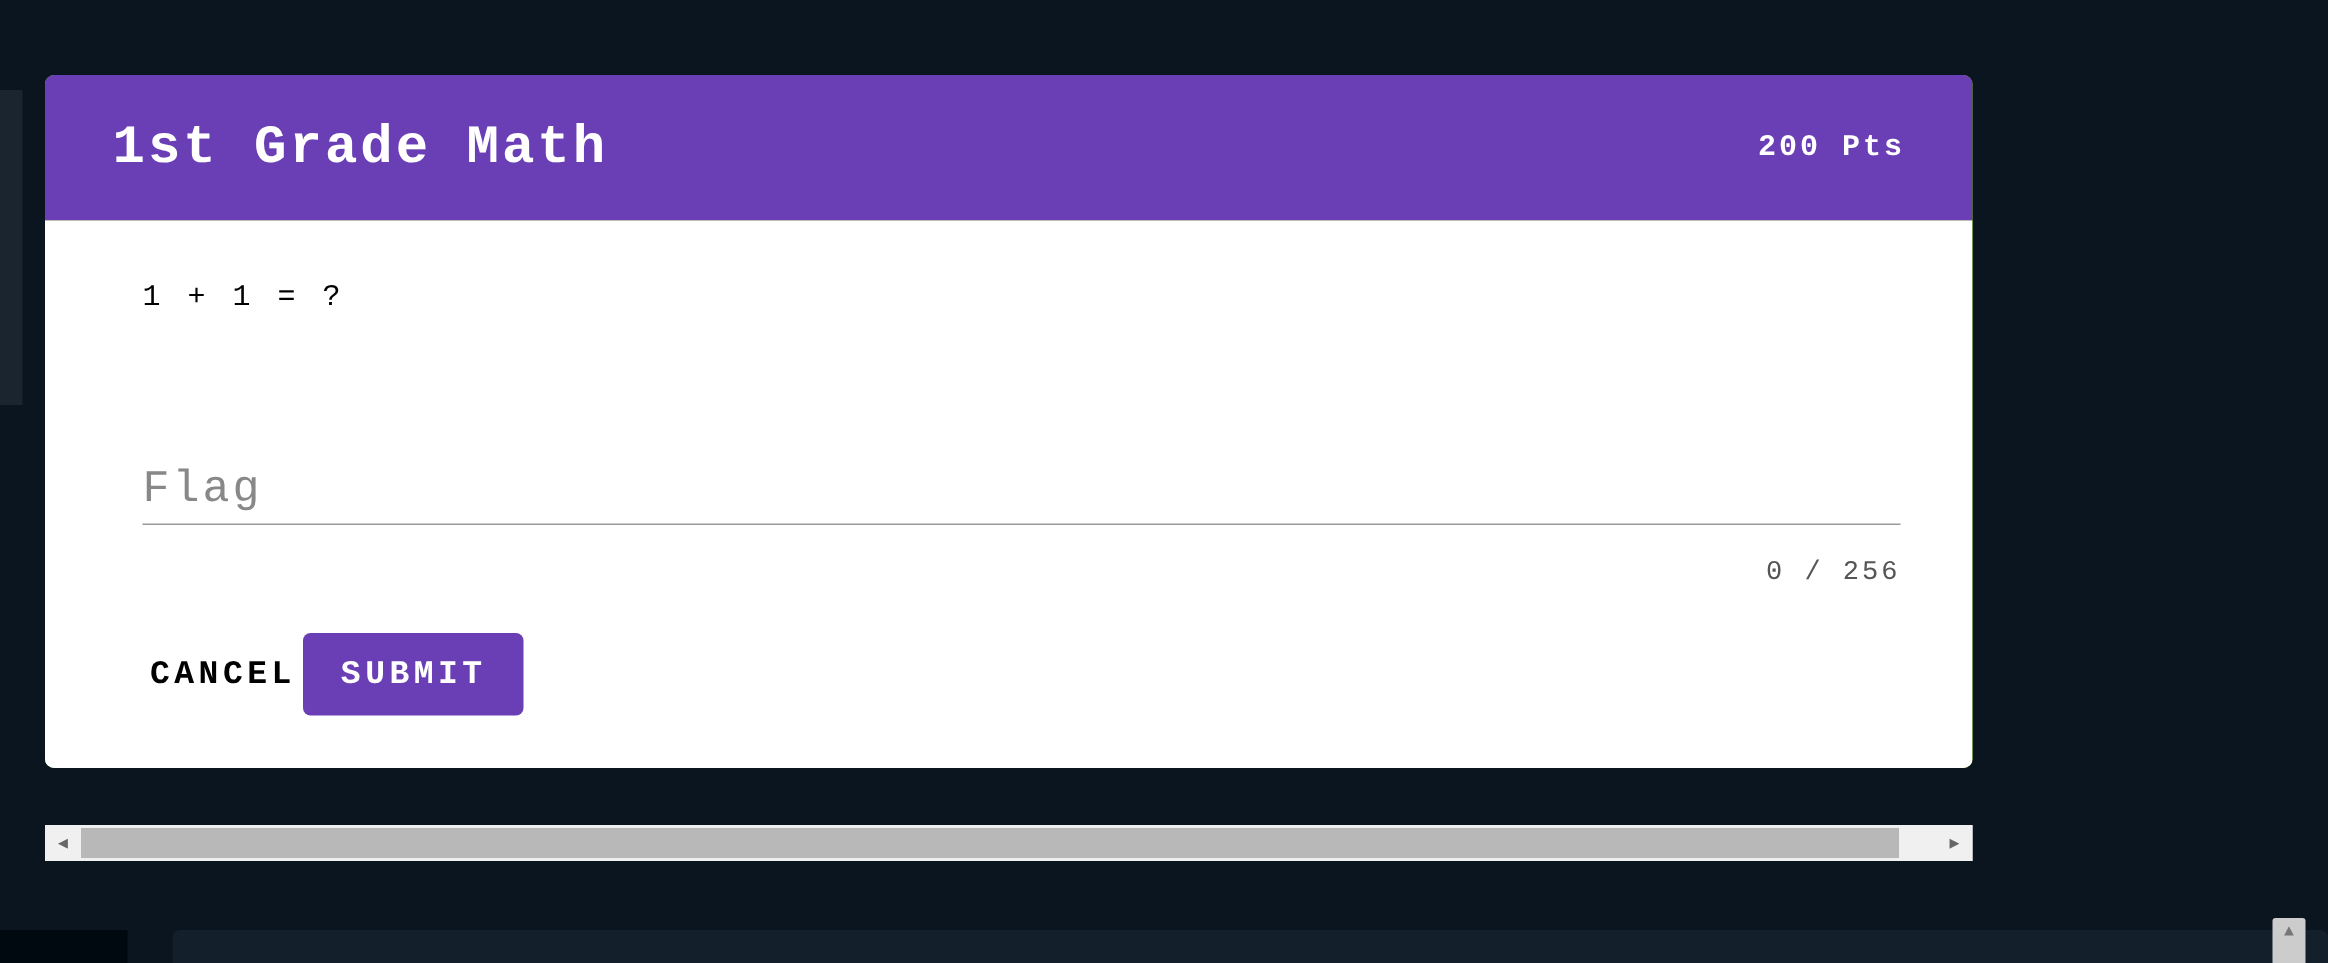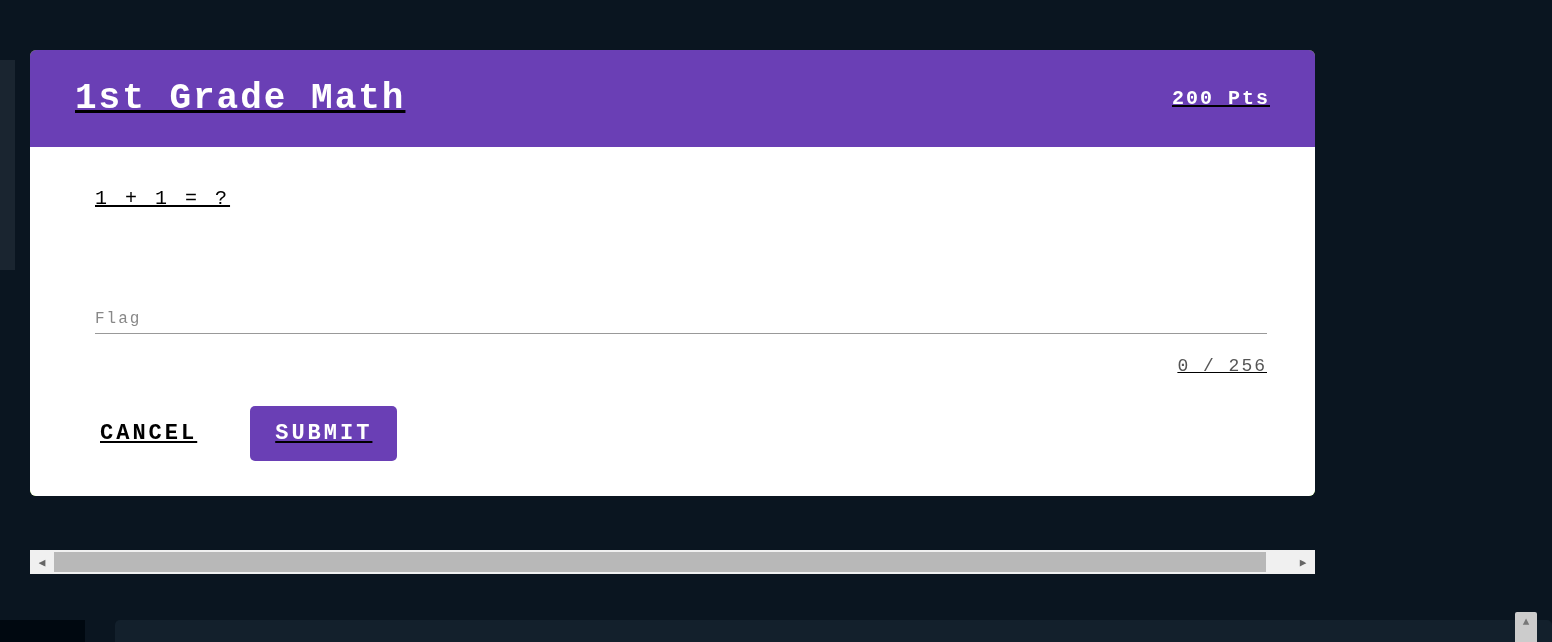--- a/index.html
+++ b/index.html
@@ -24,21 +24,20 @@
       background-color: #1a2530;
     }
     .modal {
       position: absolute;
       top: 50px;
       left: 30px;
       width: 1285px;
       background-color: #84cc16;
       border-radius: 6px;
       overflow: hidden;
-      text-decoration: underline;
     }
     .modal-header {
       background-color: #6a3fb5;
       color: #ffffff;
       padding: 28px 45px;
       display: flex;
       justify-content: space-between;
       align-items: center;
     }
     .modal-title {
@@ -59,21 +58,21 @@
       font-size: 20px;
       color: #000000;
       letter-spacing: 3px;
       margin-bottom: 95px;
     }
     .input-field {
       width: 100%;
       border: none;
       border-bottom: 1px solid #999999;
       font-family: 'Courier New', monospace;
-      font-size: 16px;
+      font-size: 30px;
       letter-spacing: 2px;
       padding: 5px 0;
       outline: none;
       color: #000;
     }
     .input-field::placeholder {
       color: #888888;
     }
     .char-counter {
       text-align: right;
@@ -89,21 +88,20 @@
       justify-content: space-between;
     }
     .solved-text {
       font-size: 18px;
       color: #000000;
       letter-spacing: 2px;
     }
     .button-group {
       display: flex;
       align-items: center;
-      gap: 30px;
     }
     .cancel-button {
       background: none;
       border: none;
       font-family: 'Courier New', monospace;
       font-size: 22px;
       font-weight: bold;
       letter-spacing: 3px;
       color: #000000;
       cursor: pointer;
@@ -113,21 +111,20 @@
       background-color: #6a3fb5;
       border: none;
       border-radius: 5px;
       font-family: 'Courier New', monospace;
       font-size: 22px;
       font-weight: bold;
       letter-spacing: 3px;
       color: #ffffff;
       cursor: pointer;
       padding: 15px 25px;
-      margin-left: 18px;
     }
     .scrollbar-horizontal {
       position: absolute;
       top: 550px;
       left: 30px;
       width: 1285px;
       height: 24px;
       background-color: #f0f0f0;
       display: flex;
       align-items: center;

